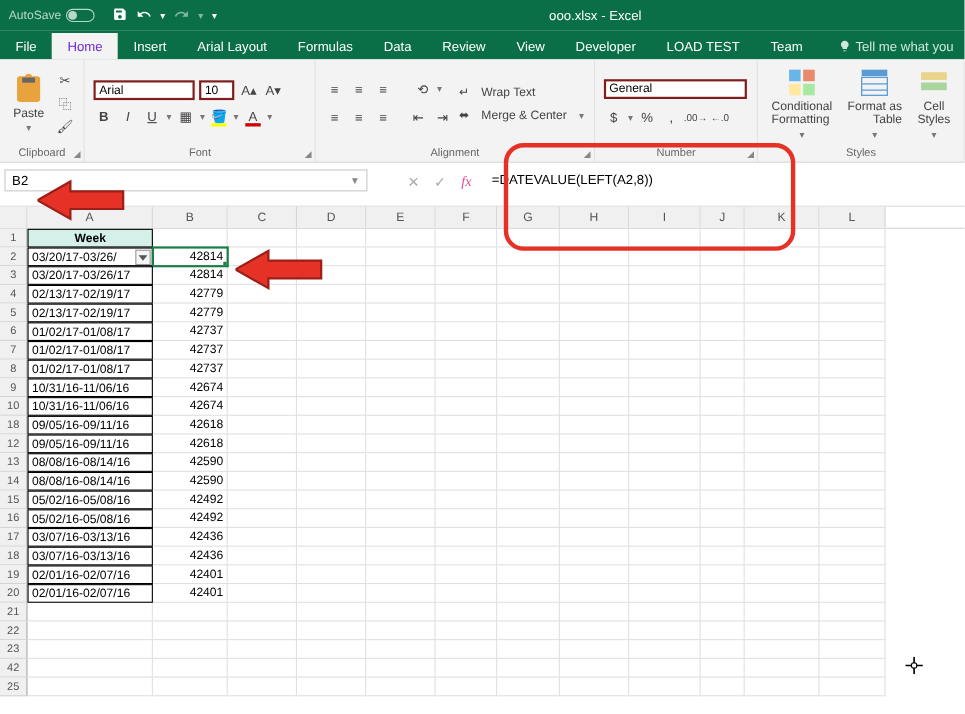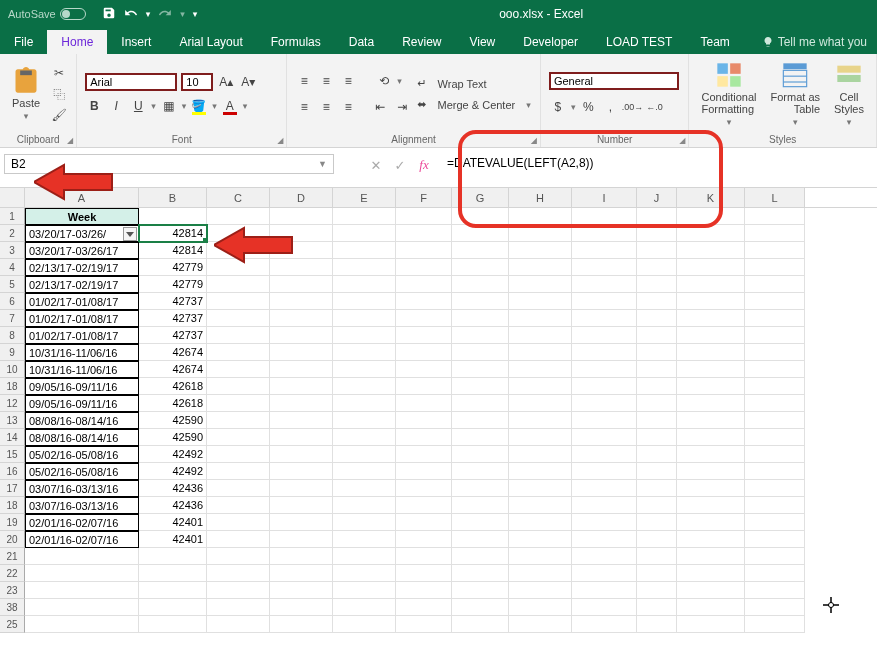--- a/index.html
+++ b/index.html
@@ -612,21 +612,21 @@
         <div class="c wE"></div>
         <div class="c wF"></div>
         <div class="c wG"></div>
         <div class="c wH"></div>
         <div class="c wI"></div>
         <div class="c wJ"></div>
         <div class="c wK"></div>
         <div class="c wL"></div>
       </div>
       <div class="r">
-        <div class="rh">38</div>
+        <div class="rh">42</div>
         <div class="c wA"></div>
         <div class="c wB"></div>
         <div class="c wC"></div>
         <div class="c wD"></div>
         <div class="c wE"></div>
         <div class="c wF"></div>
         <div class="c wG"></div>
         <div class="c wH"></div>
         <div class="c wI"></div>
         <div class="c wJ"></div>

